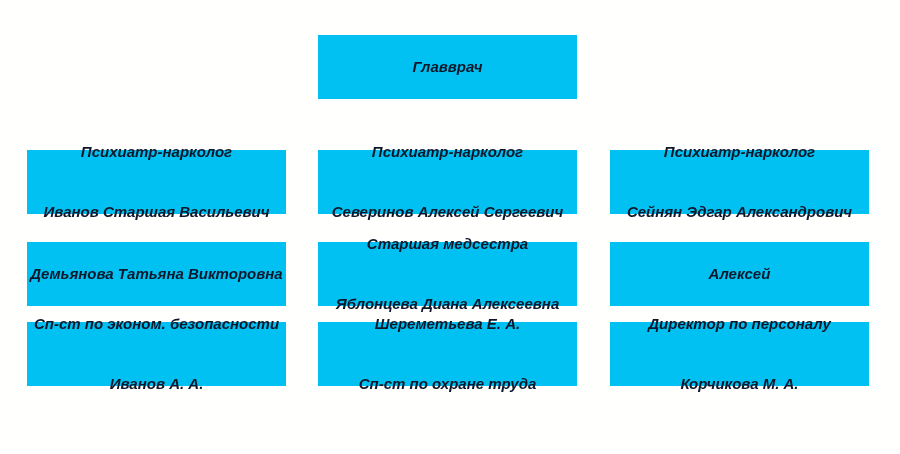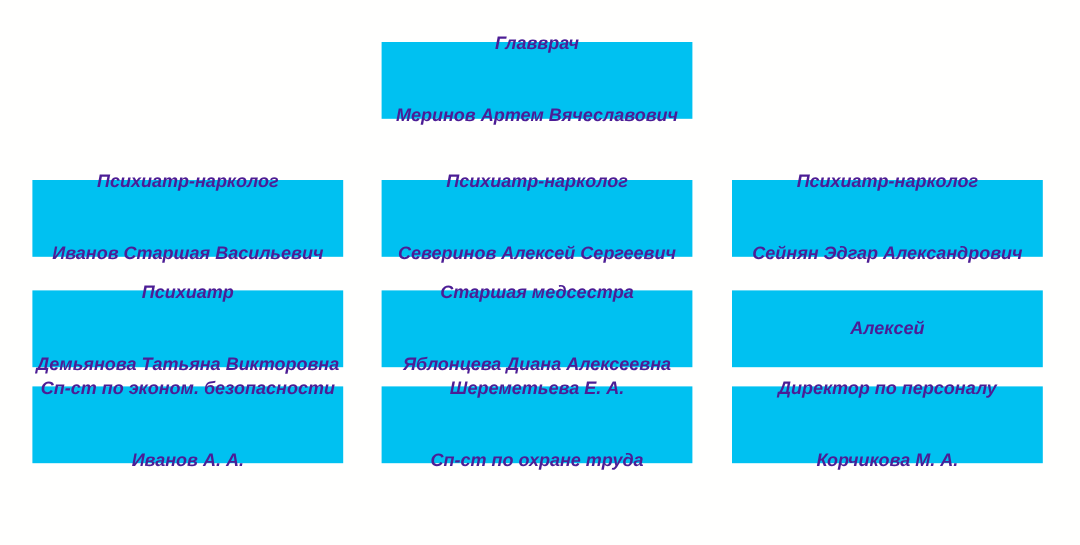--- a/index.html
+++ b/index.html
@@ -13,21 +13,21 @@
   }
   .org-canvas {
     position: absolute;
     inset: 0;
   }
   .node {
     position: absolute;
     width: 259px;
     height: 64px;
     background: #00c1f1;
-    color: #4c1d95;
+    color: #0f172a;
     display: flex;
     flex-direction: column;
     justify-content: center;
     align-items: center;
     text-align: center;
     font-weight: bold;
     font-style: italic;
     font-size: 15px;
     line-height: 26px;
     box-sizing: border-box;
@@ -44,40 +44,38 @@
   .r3 { top: 242px; }
   .r4 { top: 322px; }
 </style>
 </head>
 <body>
 
 <div class="org-canvas">
 
   <div class="node r1 c2">
     <span>Главврач</span>
-    <span>Меринов Артем Вячеславович</span>
   </div>
 
   <div class="node r2 c1">
     <span>Психиатр-нарколог</span>
     <span>Иванов Старшая Васильевич</span>
   </div>
 
   <div class="node r2 c2">
     <span>Психиатр-нарколог</span>
     <span>Северинов Алексей Сергеевич</span>
   </div>
 
   <div class="node r2 c3">
     <span>Психиатр-нарколог</span>
     <span>Сейнян Эдгар Александрович</span>
   </div>
 
   <div class="node r3 c1">
-    <span>Психиатр</span>
     <span>Демьянова Татьяна Викторовна</span>
   </div>
 
   <div class="node r3 c2">
     <span>Старшая медсестра</span>
     <span>Яблонцева Диана Алексеевна</span>
   </div>
 
   <div class="node r3 c3">
     <span>Алексей</span>

